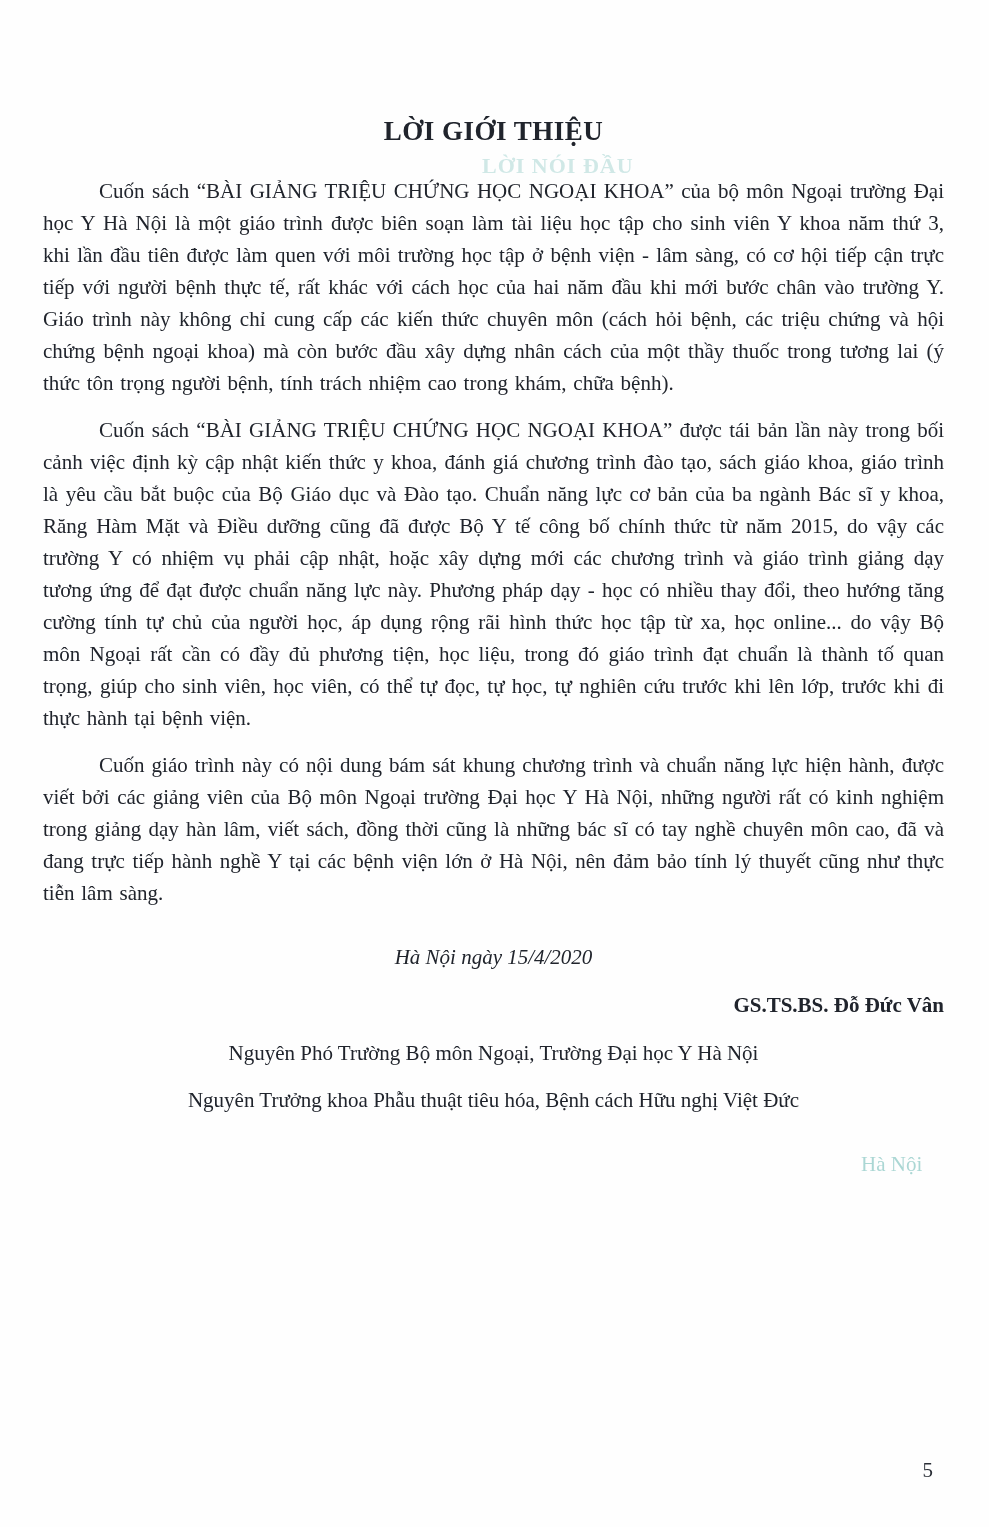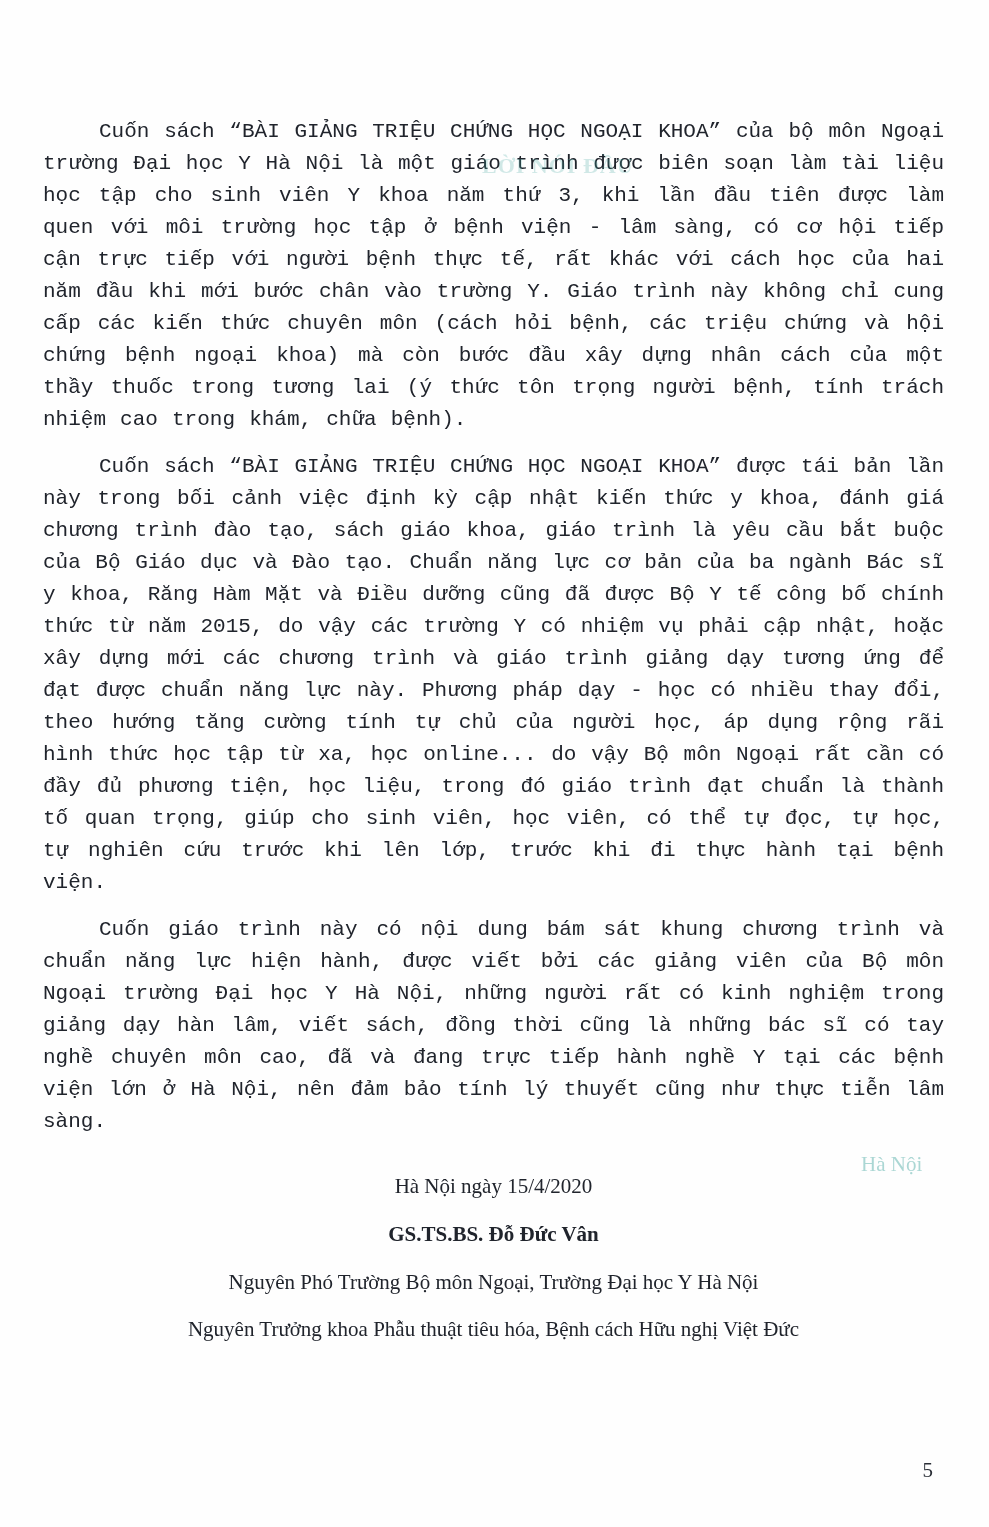--- a/index.html
+++ b/index.html
@@ -25,34 +25,35 @@
     letter-spacing: 0.5px;
     margin: 0 0 28px 0;
   }
   p.body-par {
     font-size: 21px;
     line-height: 32px;
     text-align: justify;
     text-indent: 56px;
     margin: 0 0 15px 0;
     word-spacing: 1.5px;
-    font-family: Liberation Mono, monospace;
   }
   .sig {
     text-align: center;
     margin-top: 36px;
   }
   .sig-date {
+    font-style: italic;
     font-size: 21px;
     margin-bottom: 23px;
   }
   .sig-name {
     font-weight: bold;
     font-size: 21px;
     margin-bottom: 23px;
+    text-align: right;
   }
   .sig-role {
     font-size: 21px;
     margin-bottom: 22px;
   }
   .page-number {
     position: absolute;
     right: 56px;
     bottom: 44px;
     font-size: 21px;
@@ -83,20 +84,21 @@
     margin-left: 9px;
   }
 </style>
 </head>
 <body>
 
 <div class="page">
 
   <div class="ghost ghost-1">LỜI NÓI ĐẦU</div>
 
+  <h1 class="preface-title">LỜI GIỚI THIỆU</h1>
 
   <p class="body-par">Cuốn sách “BÀI GIẢNG TRIỆU CHỨNG HỌC NGOẠI KHOA” của bộ môn Ngoại trường Đại học Y Hà Nội là một giáo trình được biên soạn làm tài liệu học tập cho sinh viên Y khoa năm thứ 3, khi lần đầu tiên được làm quen với môi trường học tập ở bệnh viện - lâm sàng, có cơ hội tiếp cận trực tiếp với người bệnh thực tế, rất khác với cách học của hai năm đầu khi mới bước chân vào trường Y. Giáo trình này không chỉ cung cấp các kiến thức chuyên môn (cách hỏi bệnh, các triệu chứng và hội chứng bệnh ngoại khoa) mà còn bước đầu xây dựng nhân cách của một thầy thuốc trong tương lai (ý thức tôn trọng người bệnh, tính trách nhiệm cao trong khám, chữa bệnh).</p>
 
   <p class="body-par">Cuốn sách “BÀI GIẢNG TRIỆU CHỨNG HỌC NGOẠI KHOA” được tái bản lần này trong bối cảnh việc định kỳ cập nhật kiến thức y khoa, đánh giá chương trình đào tạo, sách giáo khoa, giáo trình là yêu cầu bắt buộc của Bộ Giáo dục và Đào tạo. Chuẩn năng lực cơ bản của ba ngành Bác sĩ y khoa, Răng Hàm Mặt và Điều dưỡng cũng đã được Bộ Y tế công bố chính thức từ năm 2015, do vậy các trường Y có nhiệm vụ phải cập nhật, hoặc xây dựng mới các chương trình và giáo trình giảng dạy tương ứng để đạt được chuẩn năng lực này. Phương pháp dạy - học có nhiều thay đổi, theo hướng tăng cường tính tự chủ của người học, áp dụng rộng rãi hình thức học tập từ xa, học online... do vậy Bộ môn Ngoại rất cần có đầy đủ phương tiện, học liệu, trong đó giáo trình đạt chuẩn là thành tố quan trọng, giúp cho sinh viên, học viên, có thể tự đọc, tự học, tự nghiên cứu trước khi lên lớp, trước khi đi thực hành tại bệnh viện.</p>
 
   <p class="body-par">Cuốn giáo trình này có nội dung bám sát khung chương trình và chuẩn năng lực hiện hành, được viết bởi các giảng viên của Bộ môn Ngoại trường Đại học Y Hà Nội, những người rất có kinh nghiệm trong giảng dạy hàn lâm, viết sách, đồng thời cũng là những bác sĩ có tay nghề chuyên môn cao, đã và đang trực tiếp hành nghề Y tại các bệnh viện lớn ở Hà Nội, nên đảm bảo tính lý thuyết cũng như thực tiễn lâm sàng.</p>
 
 
   <div class="sig">
     <div class="sig-date">Hà Nội ngày 15/4/2020</div>

